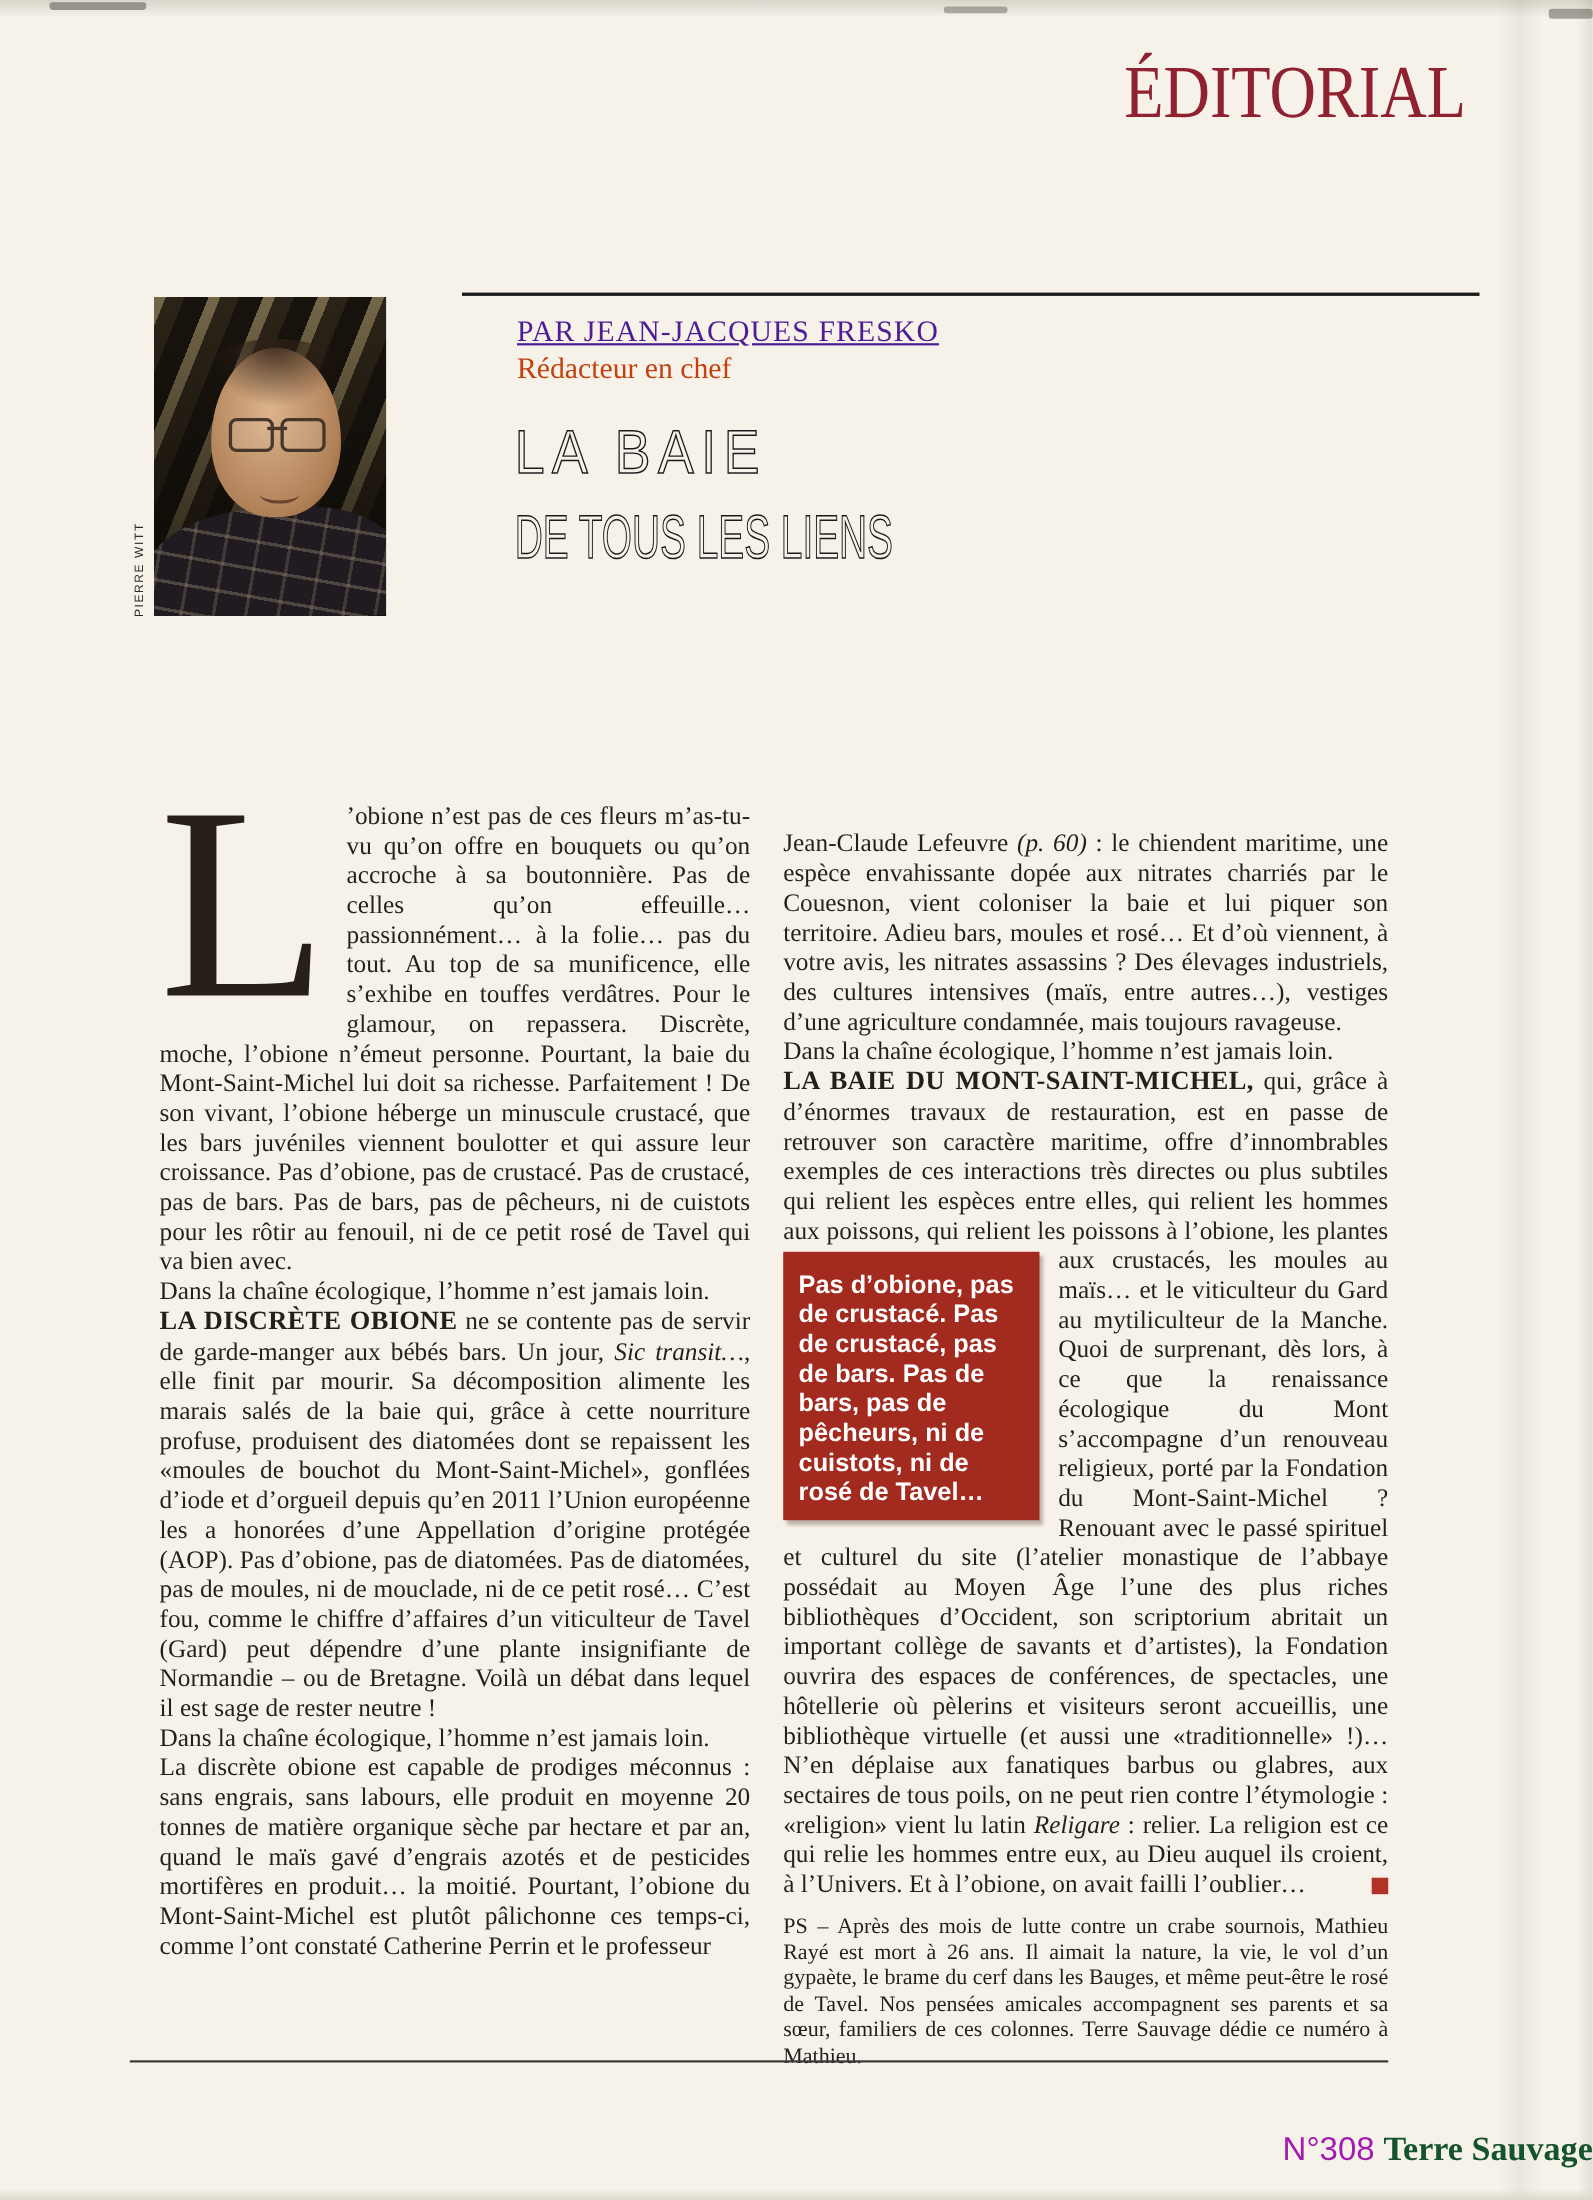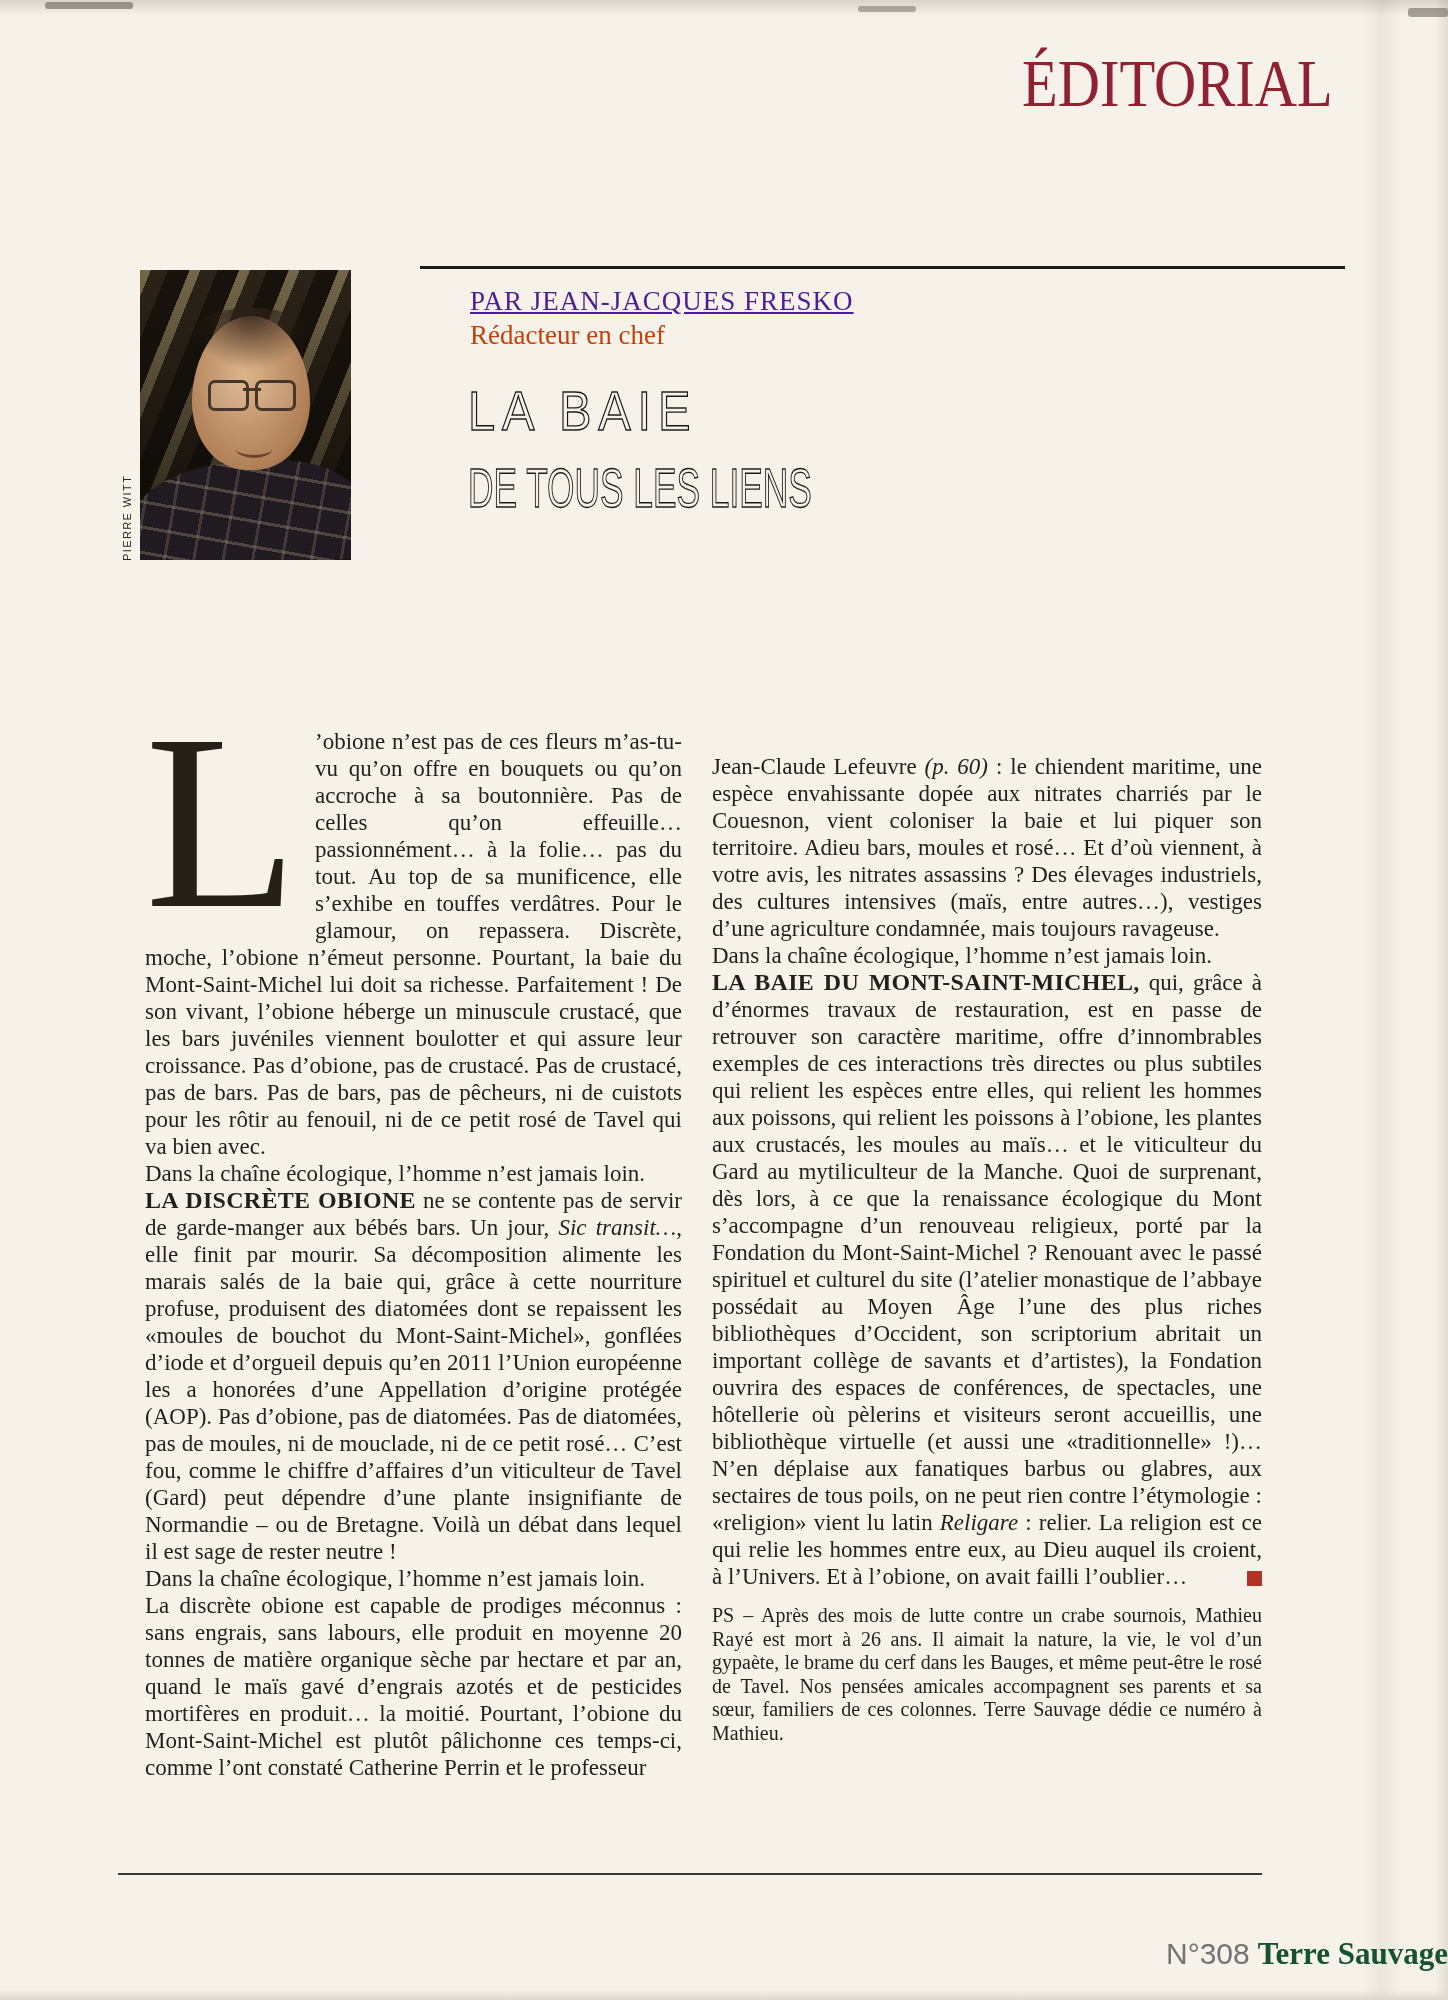--- a/index.html
+++ b/index.html
@@ -69,21 +69,21 @@
   .dropcap{float:left;font-size:250px;line-height:176px;height:184px;width:162px;margin:6px 8px 0 0;
     color:#262019;font-family:"Liberation Serif",serif;}
   .pullquote{float:left;width:205px;padding:16px 14px 12px 14px;margin:6px 17px 4px 0;
     font-family:"Liberation Sans",sans-serif;font-weight:bold;font-size:23px;line-height:27px;
     color:#ffffff;text-align:left;box-shadow:3px 4px 3px rgba(60,30,20,.3);}
   .endmark{float:right;width:15px;height:15px;margin-top:8px;}
   .ps{margin-top:14px !important;font-size:20px !important;line-height:23.5px !important;}
 
   .bottom-rule{position:absolute;left:118px;top:1873px;width:1144px;height:2px;background:#3a3a3a;}
   .footer{position:absolute;right:0;top:1936px;display:flex;align-items:baseline;gap:8px;white-space:nowrap;}
-  .footer-issue{font-family:"Liberation Sans",sans-serif;font-weight:300;font-size:30px;color:#737373;}
+  .footer-issue{font-family:"Liberation Sans",sans-serif;font-weight:300;font-size:30px;color:#a21caf;}
   .footer-mag{font-family:"Liberation Serif",serif;font-weight:bold;font-size:31px;color:#14532d;}
 </style>
 </head>
 <body>
 
 <div class="scan-top"></div>
 <div class="scan-mark1"></div>
 <div class="scan-mark2"></div>
 <div class="scan-mark3"></div>
 <div class="scan-crease"></div>
@@ -130,20 +130,21 @@
   <p class="gap">La discrète obione est capable de prodiges méconnus : sans engrais, sans labours, elle produit en moyenne 20 tonnes de matière organique sèche par hectare et par an, quand le maïs gavé d’engrais azotés et de pesticides mortifères en produit… la moitié. Pourtant, l’obione du Mont-Saint-Michel est plutôt pâlichonne ces temps-ci, comme l’ont constaté Catherine Perrin et le professeur</p>
 </div>
 
 <div class="col" id="col-right">
   <p>
     <span>Jean-Claude Lefeuvre </span><span class="ital">(p. 60)</span><span> : le chiendent maritime, une espèce envahissante dopée aux nitrates charriés par le Couesnon, vient coloniser la baie et lui piquer son territoire. Adieu bars, moules et rosé… Et d’où viennent, à votre avis, les nitrates assassins ? Des élevages industriels, des cultures intensives (maïs, entre autres…), vestiges d’une agriculture condamnée, mais toujours ravageuse.</span>
   </p>
   <p>Dans la chaîne écologique, l’homme n’est jamais loin.</p>
   <p class="gap">
     <strong class="runin">LA BAIE DU MONT-SAINT-MICHEL,</strong><span> qui, grâce à d’énormes travaux de restauration, est en passe de retrouver son caractère maritime, offre d’innombrables exemples de ces interactions très directes ou plus subtiles qui relient les espèces entre elles, qui relient les hommes aux poissons, qui relient les poissons à l’obione, les plantes</span>
+    <span class="pullquote" style="background:#a32a1e;">Pas d’obione, pas de crustacé. Pas de crustacé, pas de bars. Pas de bars, pas de pêcheurs, ni de cuistots, ni de rosé de Tavel…</span>
     <span>aux crustacés, les moules au maïs… et le viticulteur du Gard au mytiliculteur de la Manche. Quoi de surprenant, dès lors, à ce que la renaissance écologique du Mont s’accompagne d’un renouveau religieux, porté par la Fondation du Mont-Saint-Michel ? Renouant avec le passé spirituel et culturel du site (l’atelier monastique de l’abbaye possédait au Moyen Âge l’une des plus riches bibliothèques d’Occident, son scriptorium abritait un important collège de savants et d’artistes), la Fondation ouvrira des espaces de conférences, de spectacles, une hôtellerie où pèlerins et visiteurs seront accueillis, une bibliothèque virtuelle (et aussi une «traditionnelle» !)… N’en déplaise aux fanatiques barbus ou glabres, aux sectaires de tous poils, on ne peut rien contre l’étymologie : «religion» vient lu latin </span><span class="ital">Religare</span><span> : relier. La religion est ce qui relie les hommes entre eux, au Dieu auquel ils croient, à l’Univers. Et à l’obione, on avait failli l’oublier…</span>
     <span class="endmark" style="background:#b33226;"></span>
   </p>
   <p class="ps">PS – Après des mois de lutte contre un crabe sournois, Mathieu Rayé est mort à 26 ans. Il aimait la nature, la vie, le vol d’un gypaète, le brame du cerf dans les Bauges, et même peut-être le rosé de Tavel. Nos pensées amicales accompagnent ses parents et sa sœur, familiers de ces colonnes. Terre Sauvage dédie ce numéro à Mathieu.</p>
 </div>
 
 <div class="bottom-rule"></div>
 
 <div class="footer">
   <span class="footer-issue">N°308</span>

